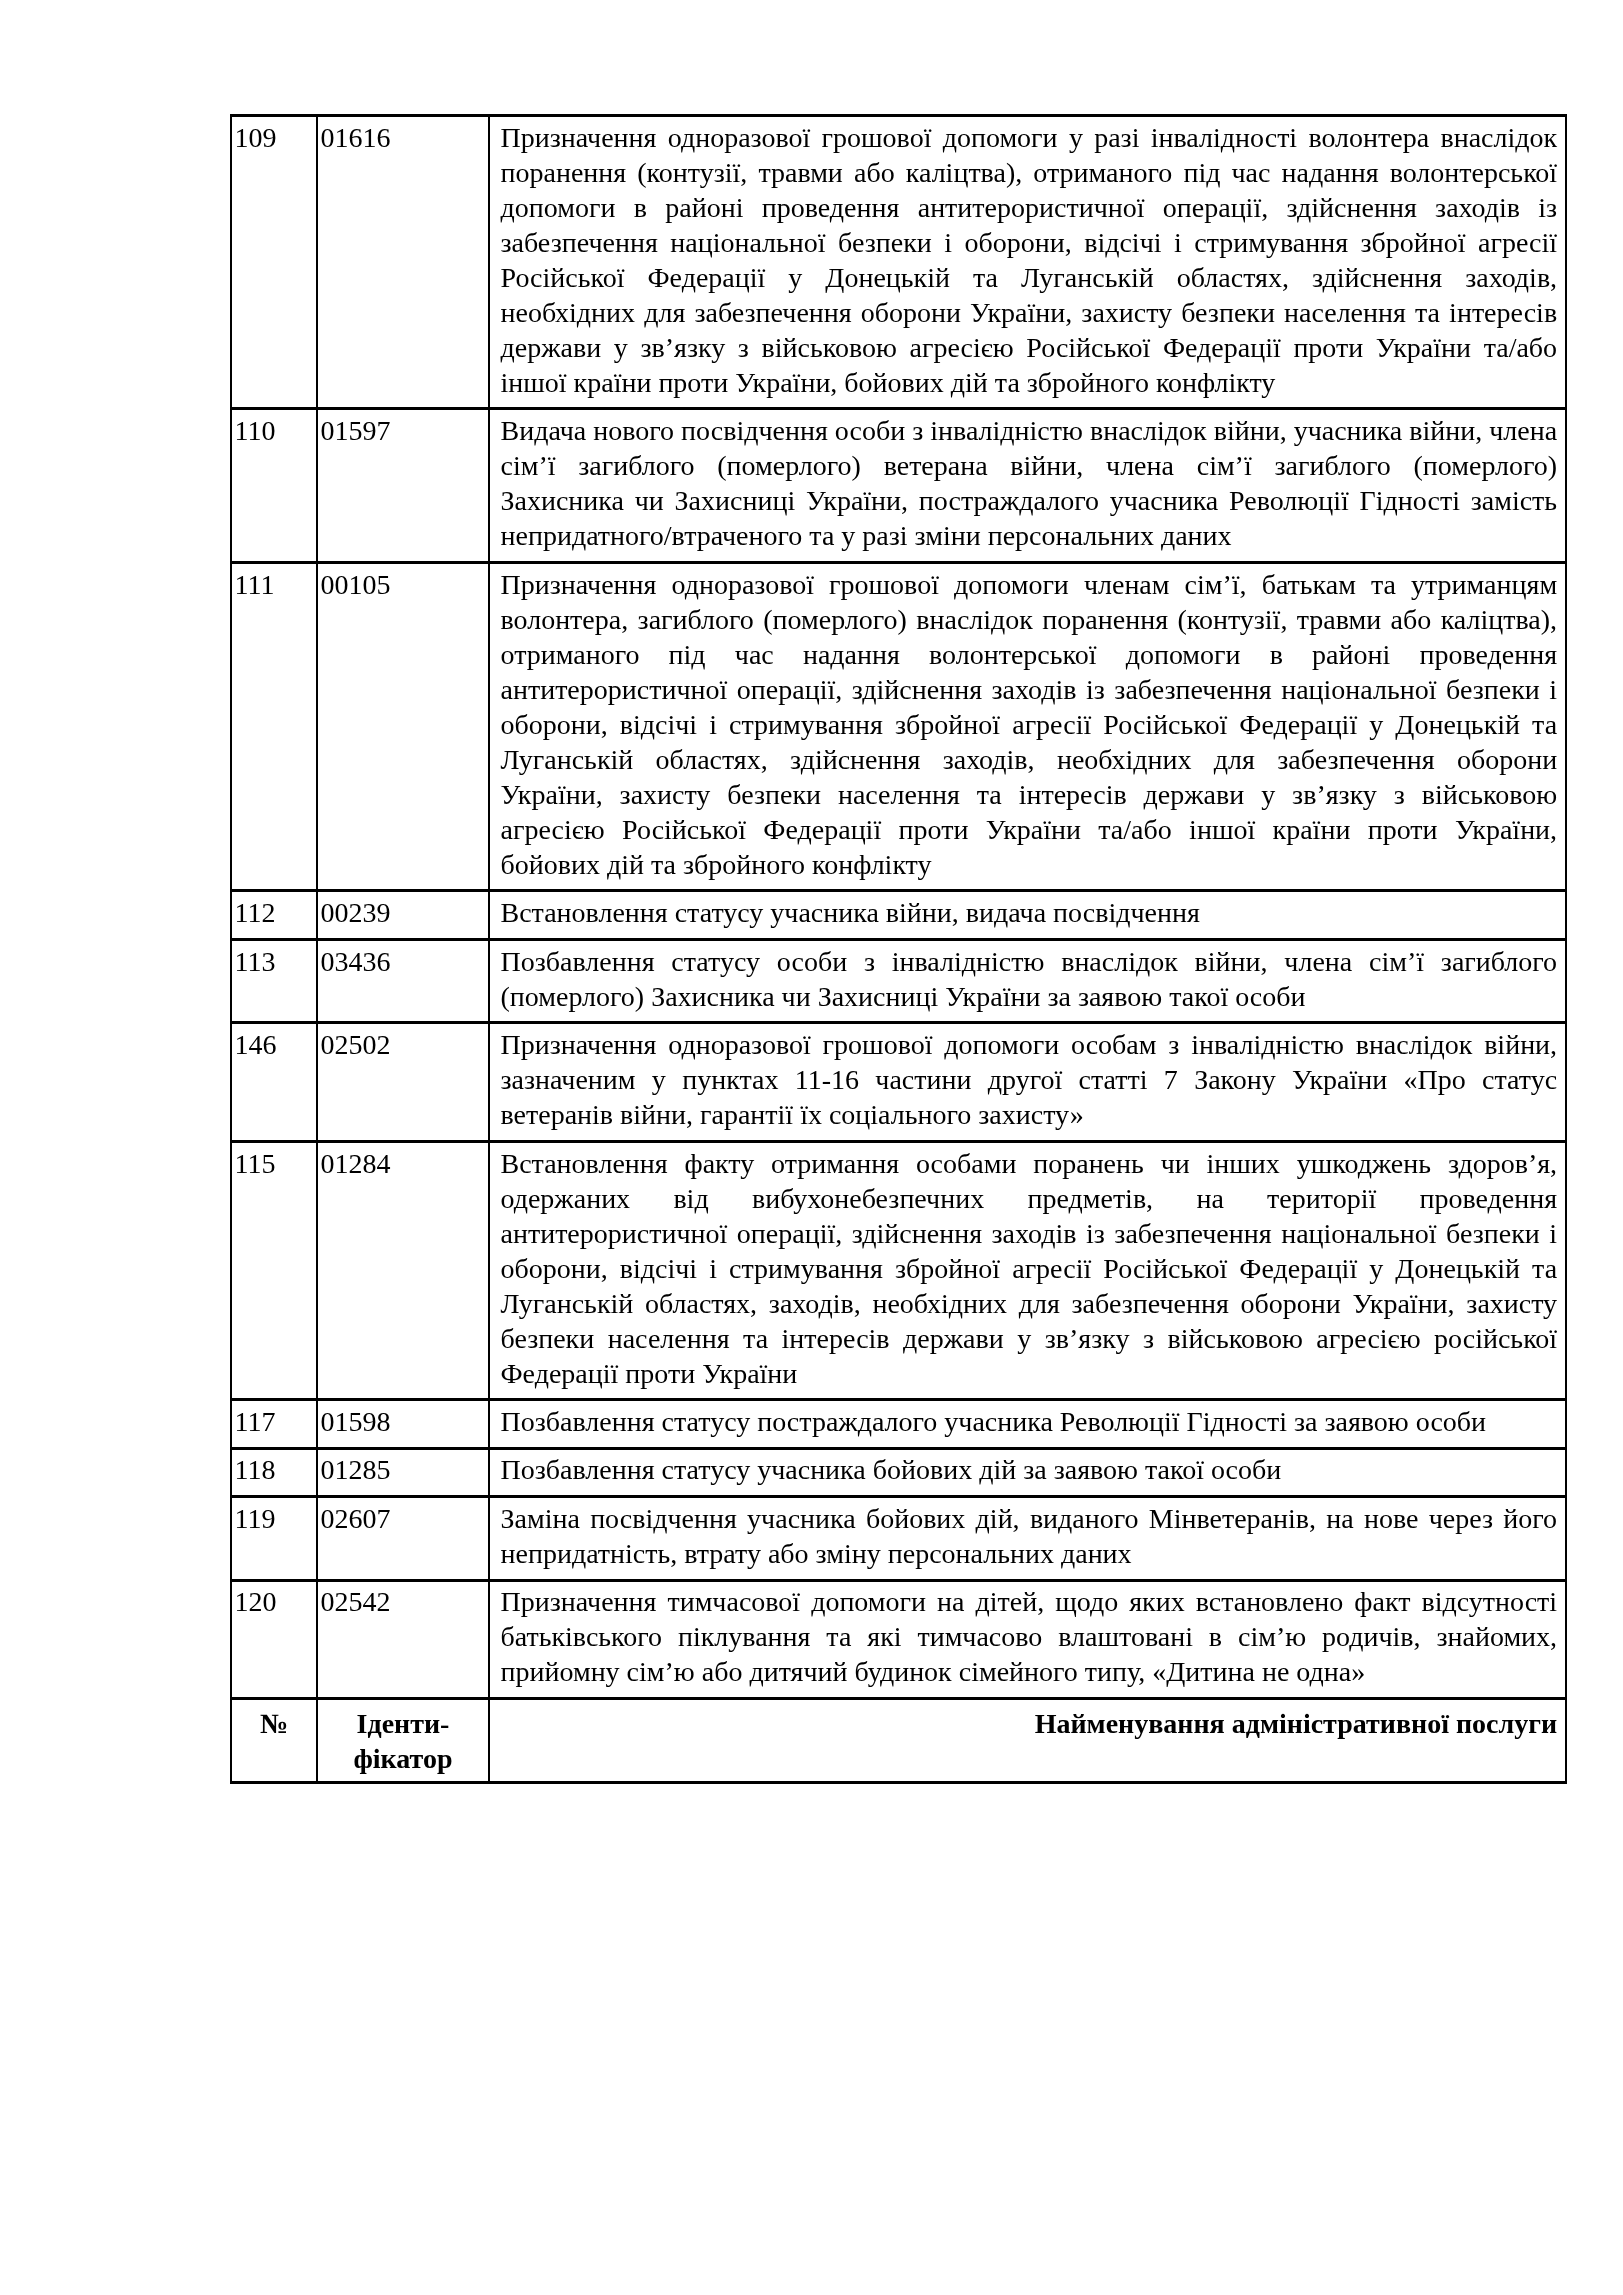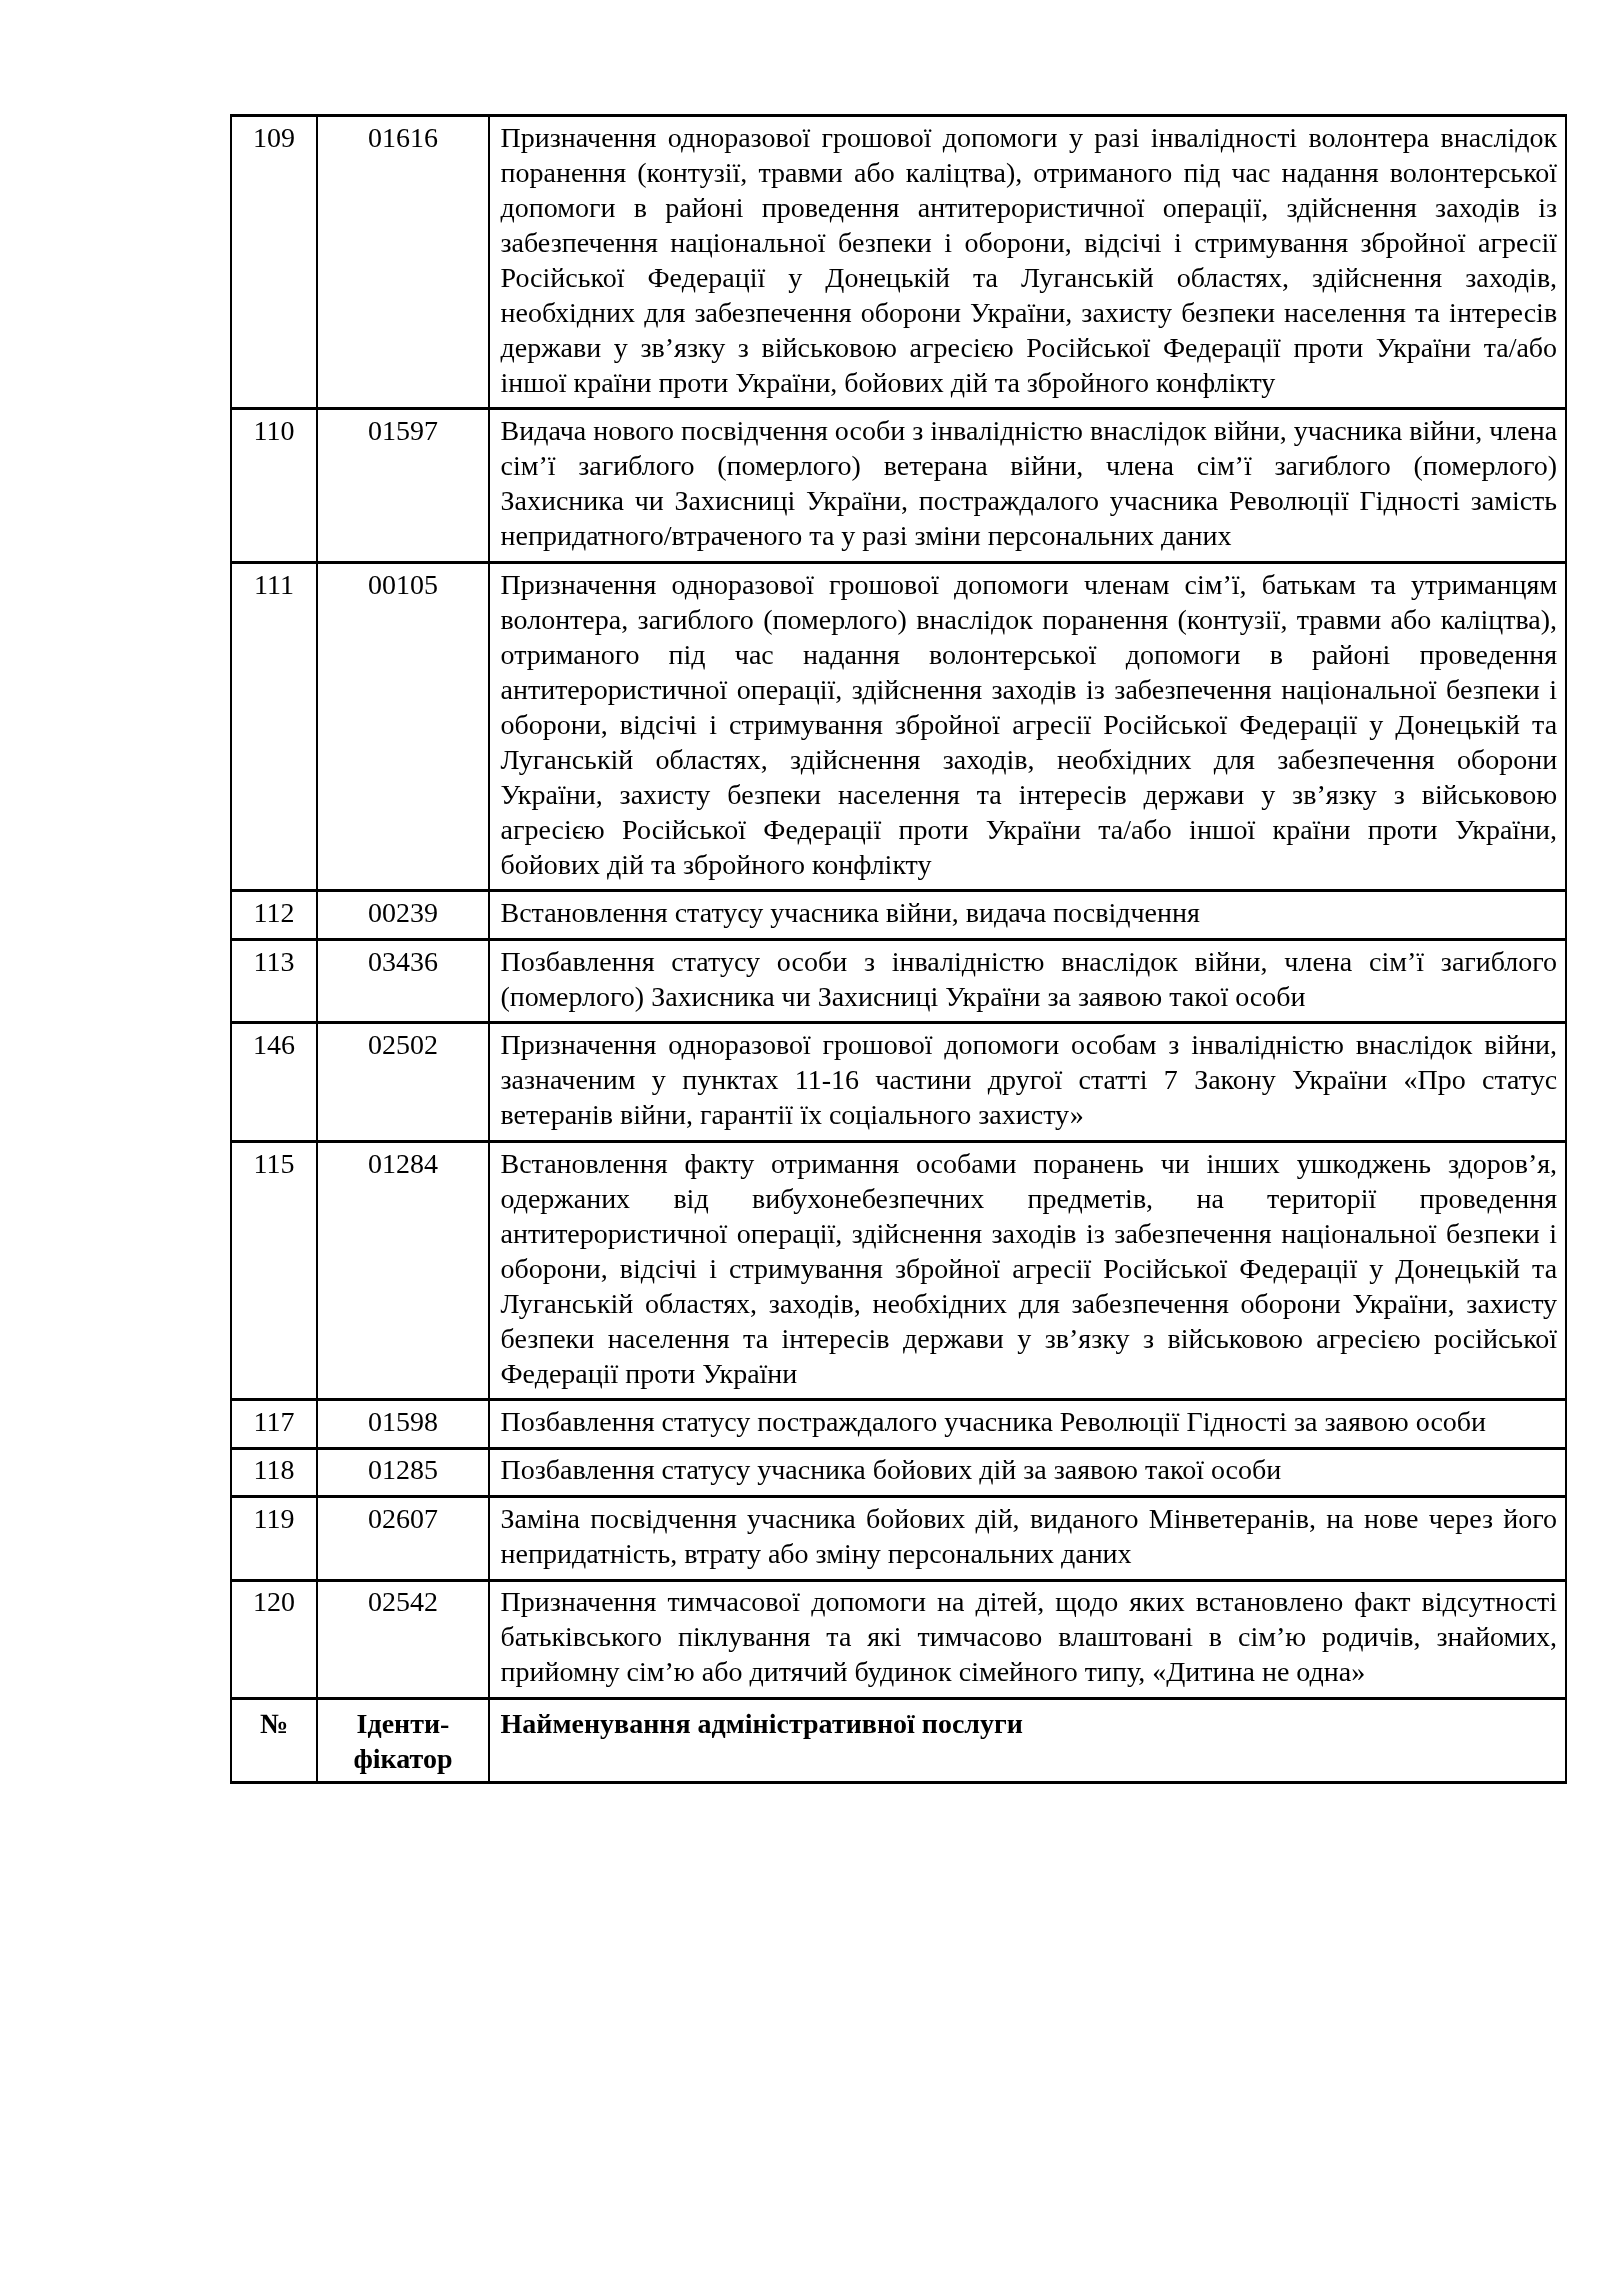--- a/index.html
+++ b/index.html
@@ -31,35 +31,35 @@
     border-left: 2px solid #000;
     border-right: 2px solid #000;
     border-top: 3.3px solid #000;
     border-bottom: 3.3px solid #000;
     vertical-align: top;
     font-size: 28px;
     line-height: 35px;
     color: #000000;
   }
   td.c-num, td.c-id {
-    text-align: center;
+    text-align: left;
     padding: 2.6px 2.6px 5.2px 2.6px;
   }
   td.c-svc {
     text-align: justify;
     text-justify: inter-word;
     padding: 2.6px 7.9px 7.9px 10.5px;
   }
   tr.hdr-row td {
     font-weight: bold;
     text-align: center;
     vertical-align: top;
   }
   tr.hdr-row td.c-svc {
-    text-align: left;
+    text-align: right;
     padding: 5.2px 7.9px 39px 10.5px;
   }
   tr.hdr-row td.c-num,
   tr.hdr-row td.c-id {
     padding-top: 5.2px;
   }
 </style>
 </head>
 <body>
 

